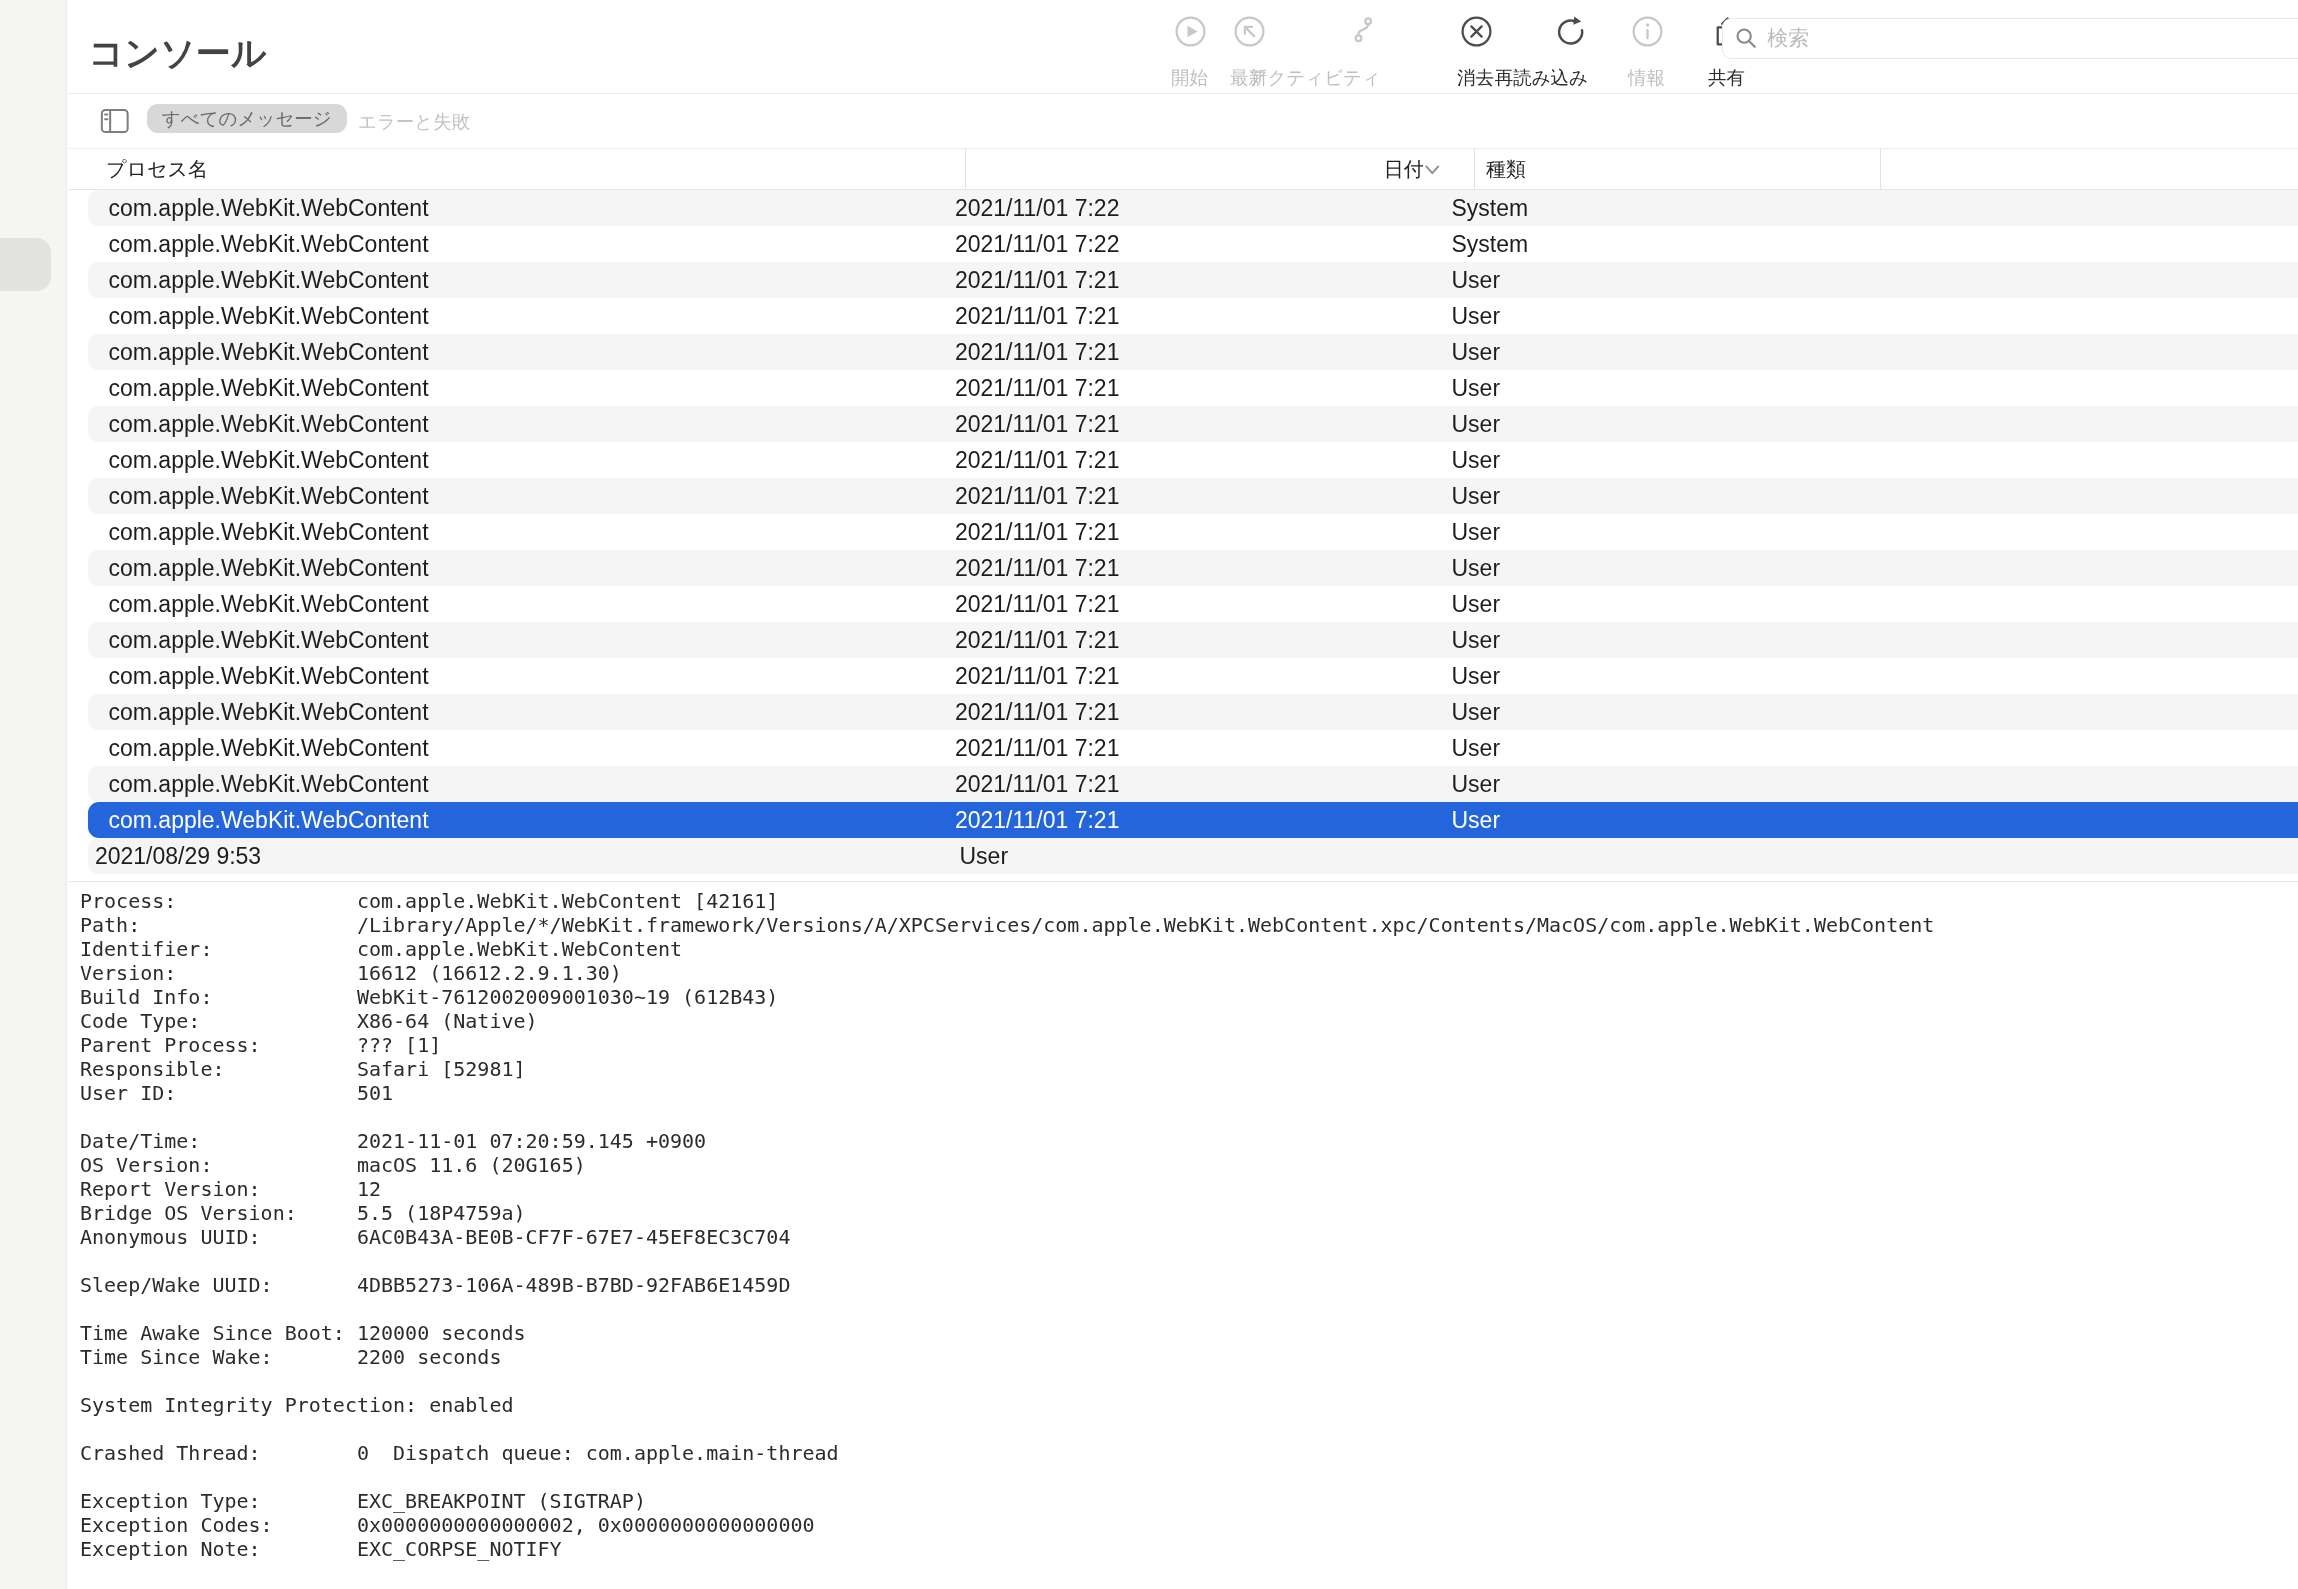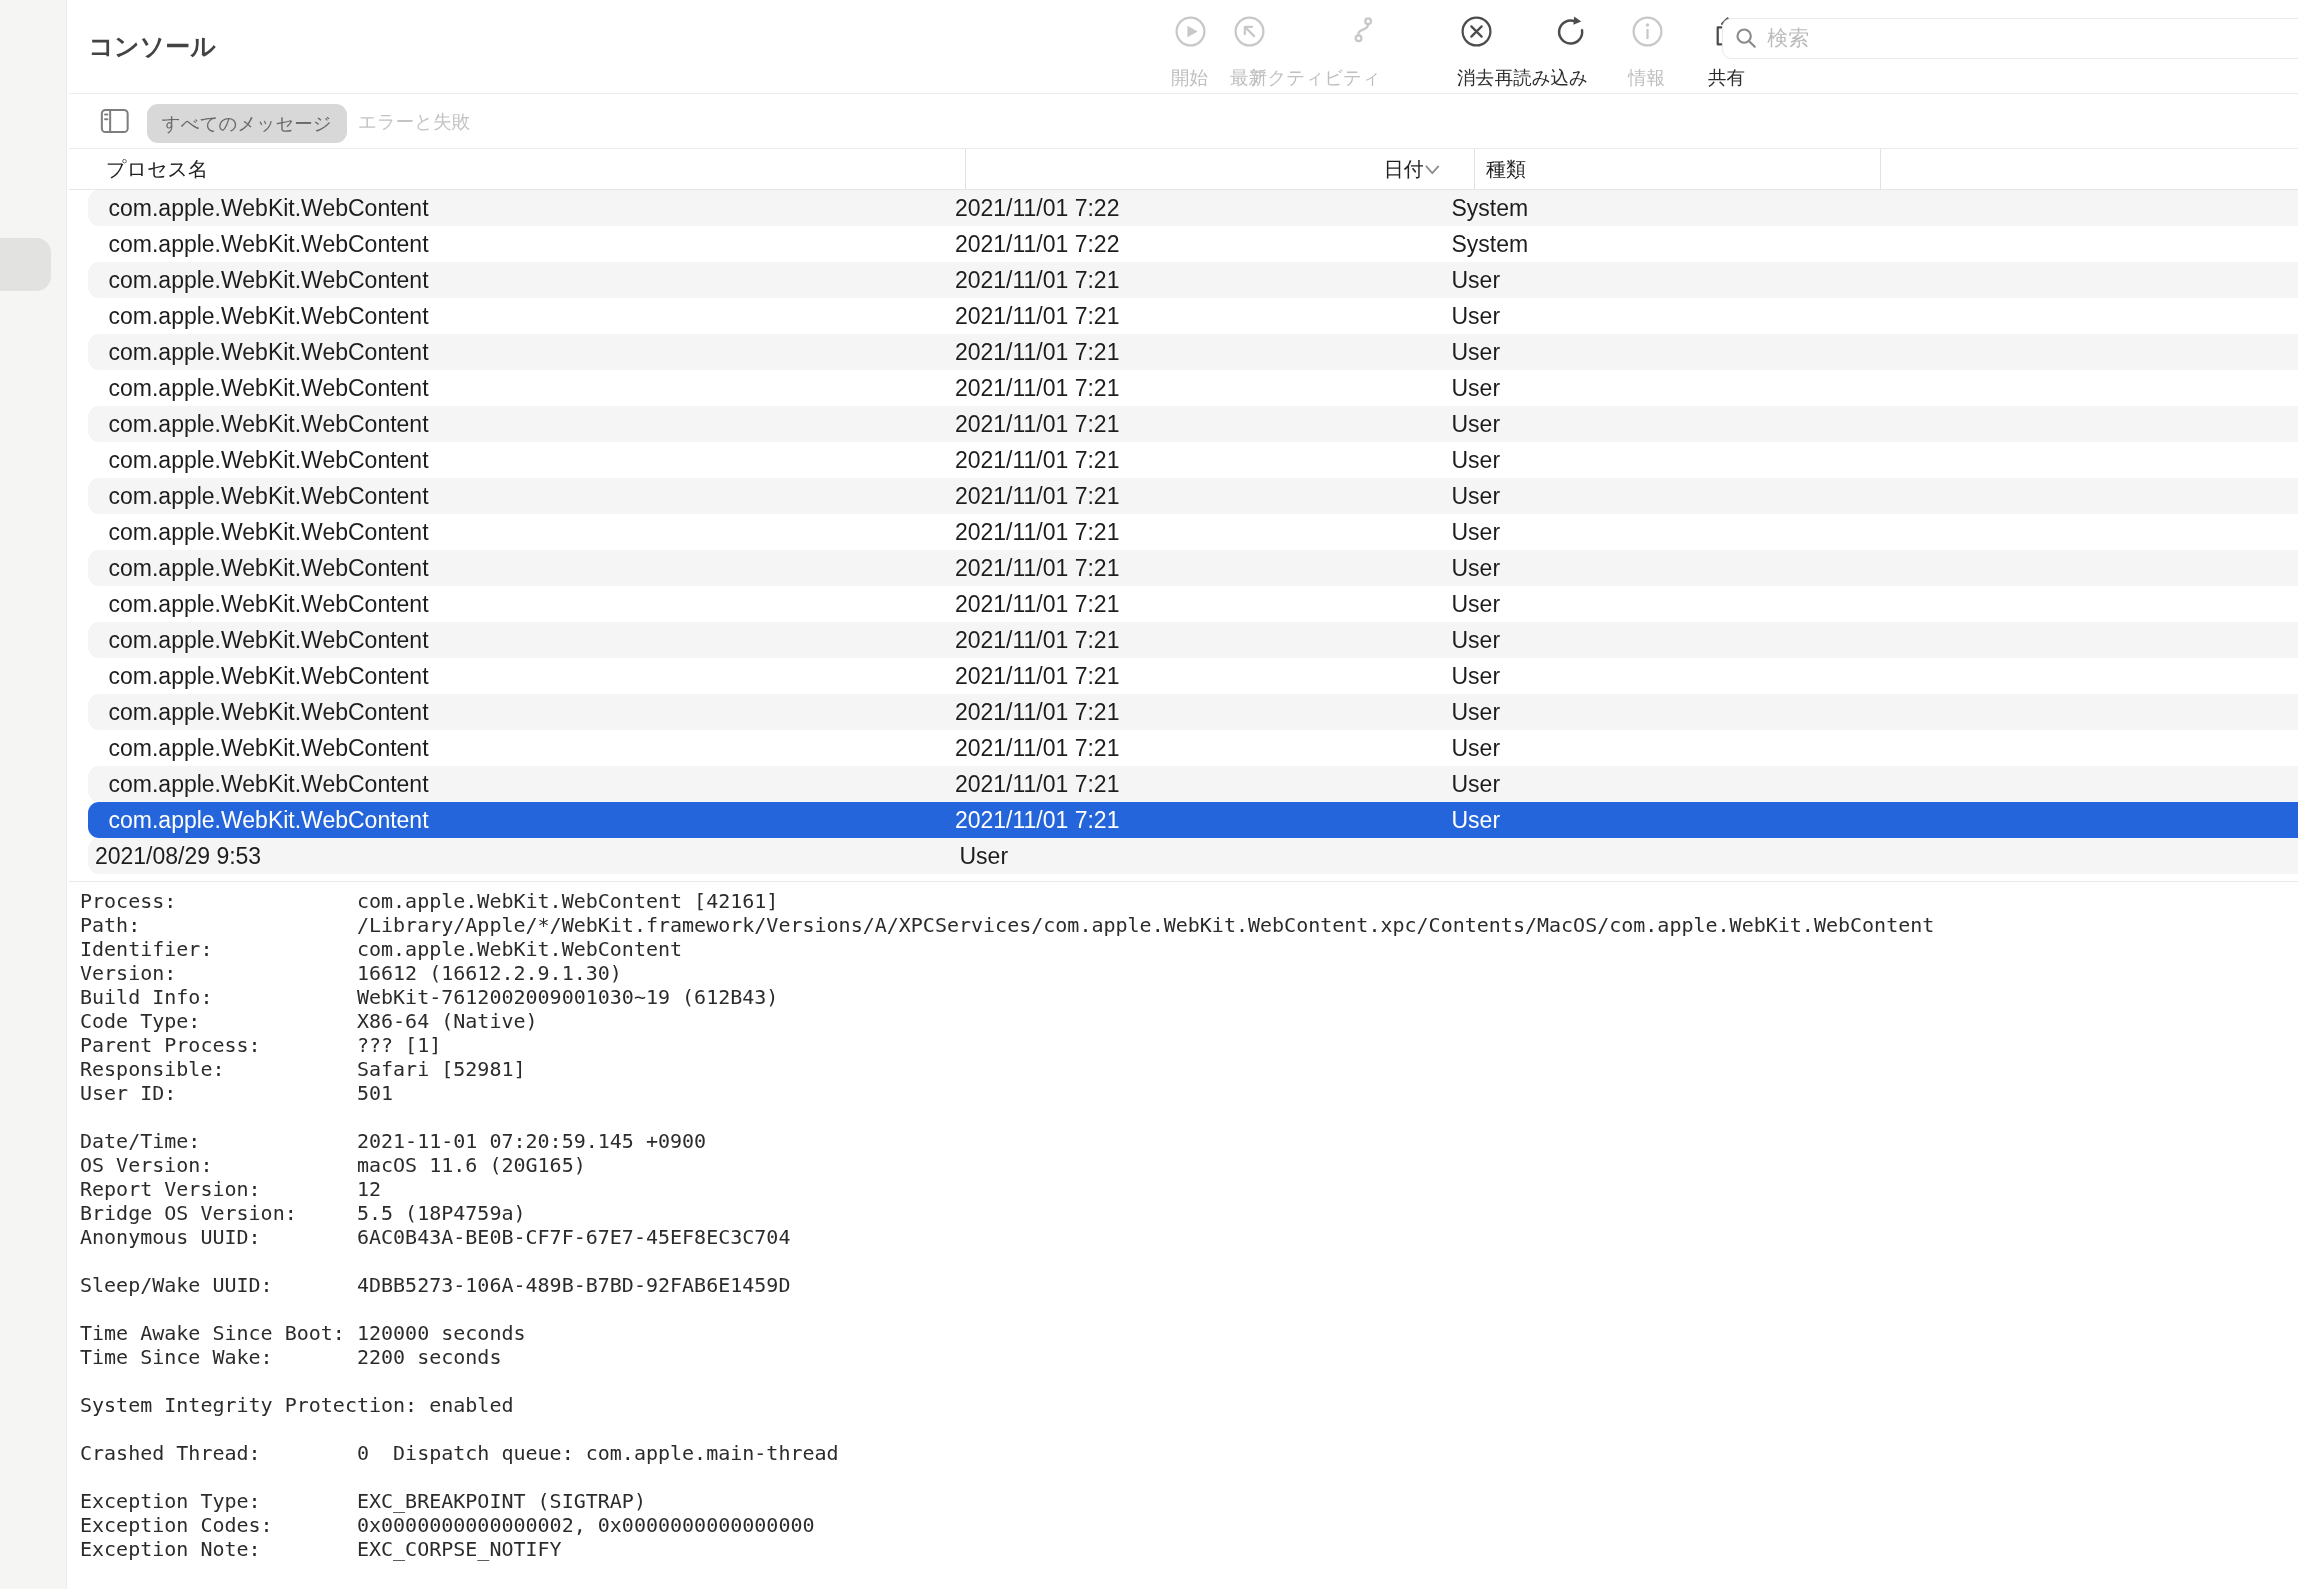--- a/index.html
+++ b/index.html
@@ -11,41 +11,41 @@
   #left-strip { position:absolute; left:0; top:0; width:67px; height:1589px;
     background:#f5f5f3; border-right:1.8px solid #ebebeb; }
   #strip-handle { position:absolute; left:-13px; top:238px; width:64px; height:53px;
     background:#e2e2e1; border-radius:14.8px; }
 
   
   #main { position:absolute; left:69px; top:0; width:2229px; height:1589px; background:#fff; }
 
   
   #toolbar { position:relative; height:94px; border-bottom:1.8px solid #ebebeb; background:#fff; }
-  #window-title { position:absolute; left:19.4px; top:30px; font-size:25px; font-weight:700; color:#434343; }
+  #window-title { position:absolute; left:19.4px; top:30px; font-size:35px; font-weight:700; color:#434343; }
   .tb-btn { position:absolute; top:11px; width:138px; height:79px; display:flex; flex-direction:column;
     align-items:flex-end; justify-content:flex-start; transform:translateX(-50%); background:none; border:none; cursor:default;gap:12px; }
   .tb-btn .ticon { height:41px; display:flex; align-items:center; justify-content:center; color:#4c4c4c; }
   .tb-btn .tlabel { font-size:18.5px; color:#2e2e2e; margin-top:1.8px; white-space:nowrap; }
   .tb-btn.disabled .ticon { color:#c8c8c8; }
   .tb-btn.disabled .tlabel { color:#bfbfbf; }
   .ticon svg { display:block; }
 
   
   #search-field { position:absolute; left:1653px; top:17.5px; width:591px; height:41px;
     border:1.8px solid #e9e9e9; border-radius:9.2px; background:#fff; display:flex; align-items:center; padding:0 11px; }
   #search-field svg { flex:none; margin-right:9.2px; }
   #search-input { border:none; outline:none; flex:1; font-size:21px; color:#333;
     font-family:"Liberation Sans","DejaVu Sans",sans-serif; background:transparent; }
   #search-input::placeholder { color:#bcbcbc; }
 
   
   #filter-bar { position:relative; height:55px; border-bottom:1.8px solid #ebebeb; background:#fff; }
   #sidebar-toggle { position:absolute; left:31px; top:14px; background:none; border:none; color:#7e7e7e; }
-  #tab-all { position:absolute; left:78px; top:10px; height:39px; padding:0 14.8px; background:#d8d8d8;
+  #tab-all { position:absolute; left:78px; top:10px; height:29px; padding:0 14.8px; background:#d8d8d8;
     border:none; border-radius:11px; font-size:18.5px; color:#6a6a6a; display:flex; align-items:center; white-space:nowrap; }
   #tab-errors { position:absolute; left:289px; top:10px; height:35px; background:none; border:none;
     font-size:18.5px; color:#c3c3c3; display:flex; align-items:center; white-space:nowrap; }
 
   
   #table-header { position:relative; height:41px; border-bottom:1.8px solid #e6e6e6; background:#fff;
     display:grid; grid-template-columns:879px 492px 389px 1fr;gap:17px; }
   .hcell { display:flex; align-items:center; font-size:20px; color:#212121; overflow:hidden; white-space:nowrap; }
   .hcell.c1 { padding-left:37px; }
   .hcell.c2 { padding-left:11px; border-left:1.8px solid #e2e2e2; justify-content:flex-end; padding-right:16.6px; }

